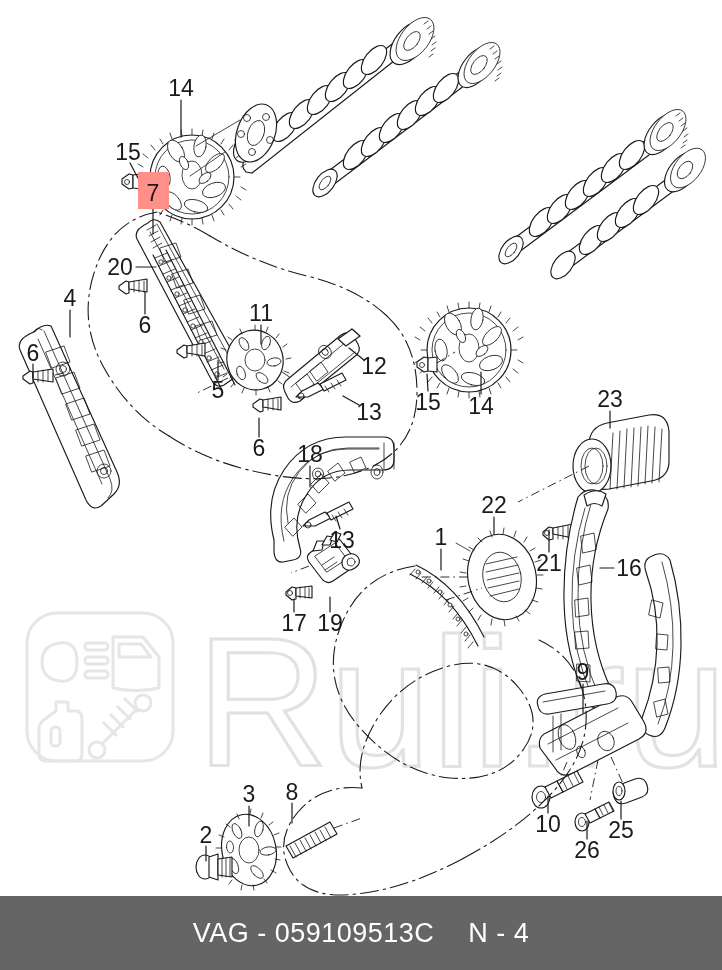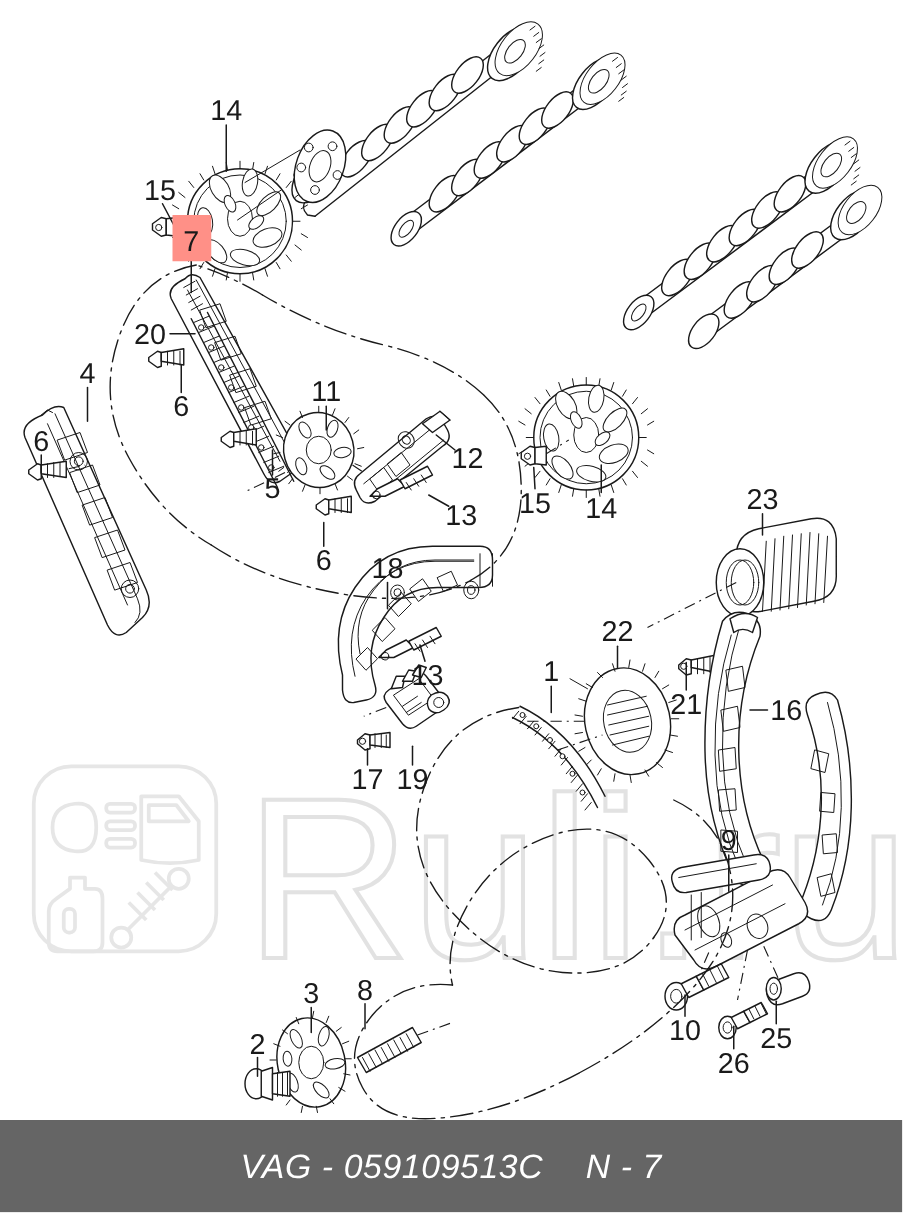--- a/index.html
+++ b/index.html
@@ -36,21 +36,20 @@
     align-items: center;
     justify-content: center;
     box-sizing: border-box;
   }
   .footer-text {
     color: #ffffff;
     font-family: "Liberation Sans", sans-serif;
     font-size: 27px;
     letter-spacing: 0.5px;
     white-space: pre;
-    font-style: italic;
   }
   .footer-text.part-no { margin-right: 34px; }
 </style>
 </head>
 <body>
 
 <div id="page">
 
   <svg id="diagram-svg" viewBox="0 0 722 970" xmlns="http://www.w3.org/2000/svg">
     <defs>
@@ -692,16 +691,16 @@
       <text x="292" y="800">8</text>
       <text x="548" y="832">10</text>
       <text x="587" y="858">26</text>
       <text x="621" y="838">25</text>
     </g>
 
   </svg>
 
   <div class="footer-bar">
     <span class="footer-text part-no">VAG - 059109513C</span>
-    <span class="footer-text">N - 7</span>
+    <span class="footer-text">N - 4</span>
   </div>
 
 </div>
 
 </body></html>

